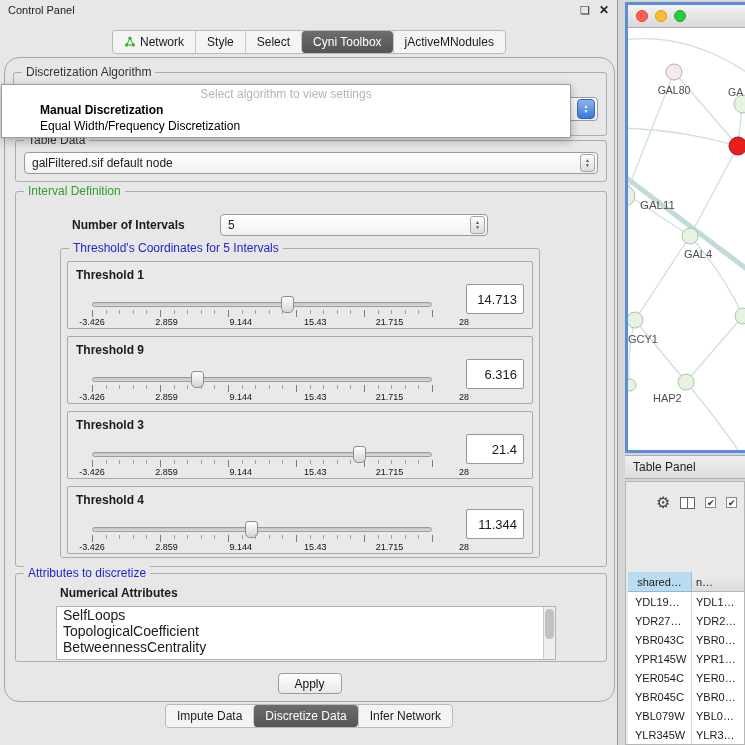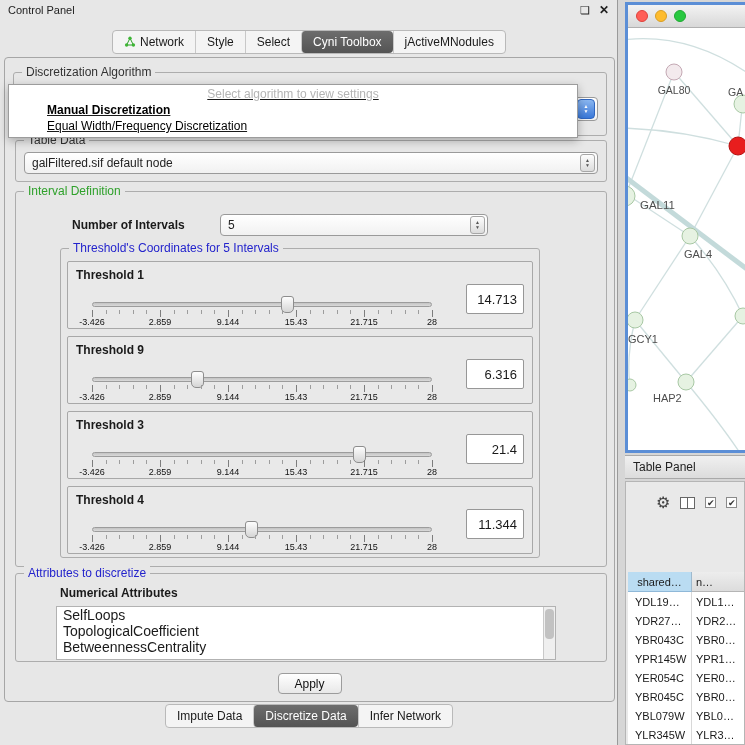--- a/index.html
+++ b/index.html
@@ -14,21 +14,21 @@
 
   .tabbar { position:absolute; left:0; width:618px; display:flex; justify-content:center; }
   .tabbar.top { top:30px; }
   .tabbar.bottom { top:704px; }
   .tabgroup { display:flex; background:#f4f4f4; border:1px solid #b9b9b9; border-radius:4px; overflow:hidden; }
   .tab { padding:4px 11px; font-size:12px; display:flex; align-items:center; gap:4px; border-left:1px solid #c8c8c8; color:#1a1a1a; white-space:nowrap; }
   .tab:first-child { border-left:none; }
   .tab.sel { background:linear-gradient(#6d6d6d,#545454); color:#fff; border-radius:4px; }
   .neticon { width:12px; height:12px; }
 
-  .panel { position:absolute; left:4px; top:57px; width:611px; height:645px; border:1px solid #a6a6a6; border-radius:4px; background:#e7e7e7; }
+  .panel { position:absolute; left:4px; top:57px; width:611px; height:645px; border:1px solid #a6a6a6; border-radius:15px; background:#e7e7e7; }
 
   .group { position:absolute; border:1px solid #adadad; border-radius:3px; }
   .glabel { position:absolute; top:-8px; left:8px; background:#e7e7e7; padding:0 4px; font-size:12px; color:#333; white-space:nowrap; }
   .glabel.green { color:#2fa12b; }
   .glabel.blue { color:#2323cc; }
 
   .combo { position:absolute; background:linear-gradient(#ffffff,#f1f1f1); border:1px solid #9a9a9a; border-radius:4px; display:flex; align-items:center; padding:0 2px 0 7px; font-size:12px; color:#222; }
   .combotext { overflow:hidden; white-space:nowrap; }
   .stepper { margin-left:auto; width:15px; height:18px; border-radius:3px; background:linear-gradient(#fdfdfd,#dcdcdc); border:1px solid #a6a6a6; display:flex; flex-direction:column; align-items:center; justify-content:center; color:#555; }
   .stepper .arr { font-size:5px; line-height:5px; }
@@ -45,34 +45,34 @@
   .g-thr { left:44px; top:56px; width:480px; height:310px; }
 
   .tbox { position:absolute; left:6px; width:466px; height:68px; border:1px solid #a8a8a8; border-radius:2px; background:#e9e9e9; }
   .tlabel { position:absolute; left:8px; top:6px; font-weight:bold; font-size:12px; }
   .vbox { position:absolute; right:8px; top:22px; width:58px; height:30px; background:#fff; border:1px solid #979797; border-radius:2px; font-size:13px; display:flex; align-items:center; justify-content:flex-end; padding-right:6px; }
   .track { position:absolute; left:24px; top:40px; width:340px; height:5px; background:linear-gradient(#c3c3c3,#dadada); border:1px solid #9c9c9c; border-radius:3px; }
   .thumb { position:absolute; top:-7px; width:13px; height:17px; margin-left:-7px; background:linear-gradient(#fdfdfd,#d5d5d5); border:1px solid #8d8d8d; border-radius:3px 3px 5px 5px; }
   .ticks { position:absolute; left:24px; top:48px; width:340px; height:4px;
            background-image:repeating-linear-gradient(90deg,#9d9d9d 0,#9d9d9d 1px,transparent 1px,transparent 13.6px); }
   .ticks i { position:absolute; top:0; width:1px; height:7px; background:#7d7d7d; }
-  .tlabels { position:absolute; left:24px; top:55px; width:340px; height:10px; font-size:9px; color:#111; }
+  .tlabels { position:absolute; left:24px; top:55px; width:372px; height:10px; font-size:9px; color:#111; }
   .tlabels span { position:absolute; transform:translateX(-50%); white-space:nowrap; }
 
   .g-attrs { left:10px; top:515px; width:592px; height:89px; }
   .attrlistlabel { position:absolute; left:44px; top:12px; font-weight:bold; font-size:12px; }
   .listbox { position:absolute; left:40px; top:32px; width:500px; height:54px; background:#fff; border:1px solid #b2b2b2; overflow:hidden; }
   .listbox .li { font-size:14px; line-height:16px; padding-left:6px; white-space:nowrap; }
   .vsb { position:absolute; right:0; top:0; width:12px; height:100%; background:#efefef; border-left:1px solid #c9c9c9; }
   .vsb .vthumb { position:absolute; left:1px; top:2px; width:9px; height:30px; background:#c2c2c2; border-radius:4px; }
 
   .apply { position:absolute; left:50%; transform:translateX(-50%); top:615px; width:64px; height:21px; background:linear-gradient(#ffffff,#e8e8e8); border:1px solid #9c9c9c; border-radius:4px; font-size:12px; color:#111; }
 
   
-  .popup { position:absolute; left:8px; top:84px; width:570px; background:#fff; border:1px solid #9c9c9c; box-shadow:0 3px 9px rgba(0,0,0,0.28); z-index:60; padding:2px 0 3px 0;text-decoration:underline; }
+  .popup { position:absolute; left:1px; top:84px; width:570px; background:#fff; border:1px solid #9c9c9c; box-shadow:0 3px 9px rgba(0,0,0,0.28); z-index:60; padding:2px 0 3px 0; }
   .popup .hint { color:#b4b4b4; text-align:center; font-size:12px; line-height:15px; }
   .popup .opt { font-size:12px; line-height:16px; color:#000;margin-left:38px; }
   .popup .opt.b { font-weight:bold; }
 
   
   .netwin { position:absolute; left:625px; top:2px; width:124px; height:451px; border:3px solid #5b8ed6; background:#fff; overflow:hidden; }
   .nettitle { height:23px; background:linear-gradient(#f3f3f3,#d8d8d8); border-bottom:1px solid #b0b0b0; display:flex; align-items:center; gap:7px; padding-left:8px; }
   .light { width:12px; height:12px; border-radius:50%; }
   .light.red { background:#ff5f57; border:1px solid #de423c; }
   .light.yellow { background:#febc2e; border:1px solid #d89e24; }

